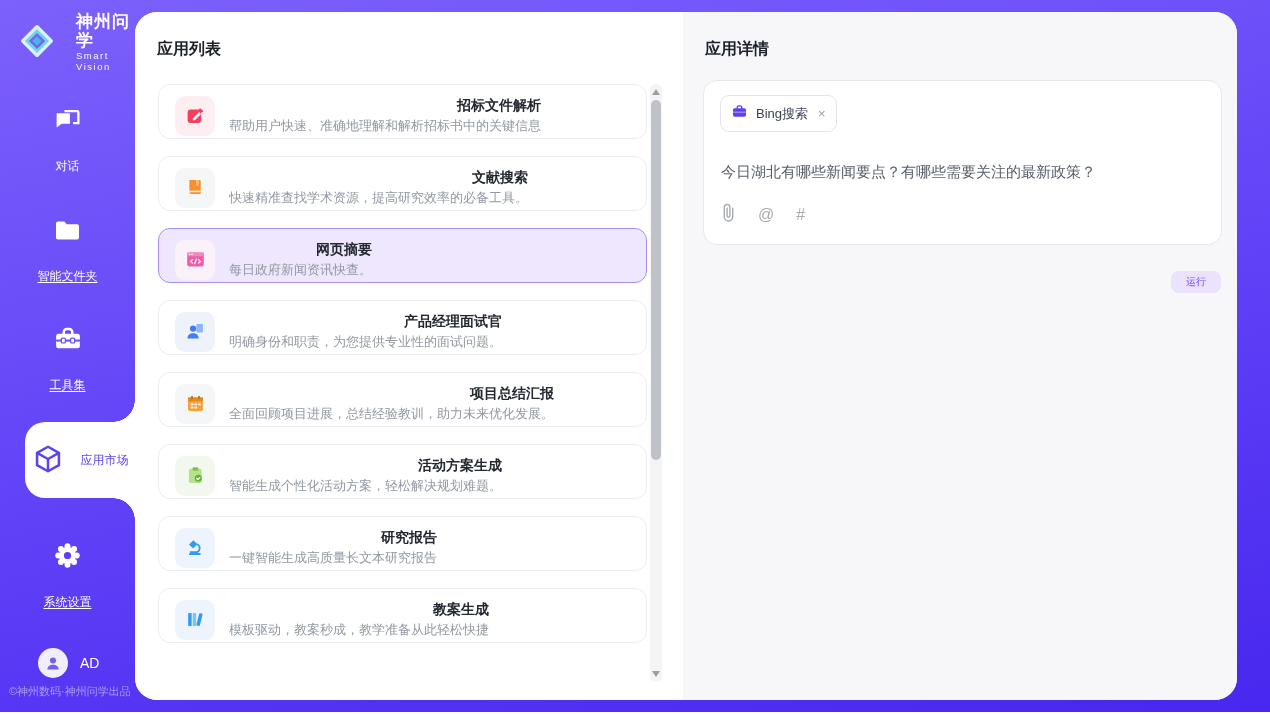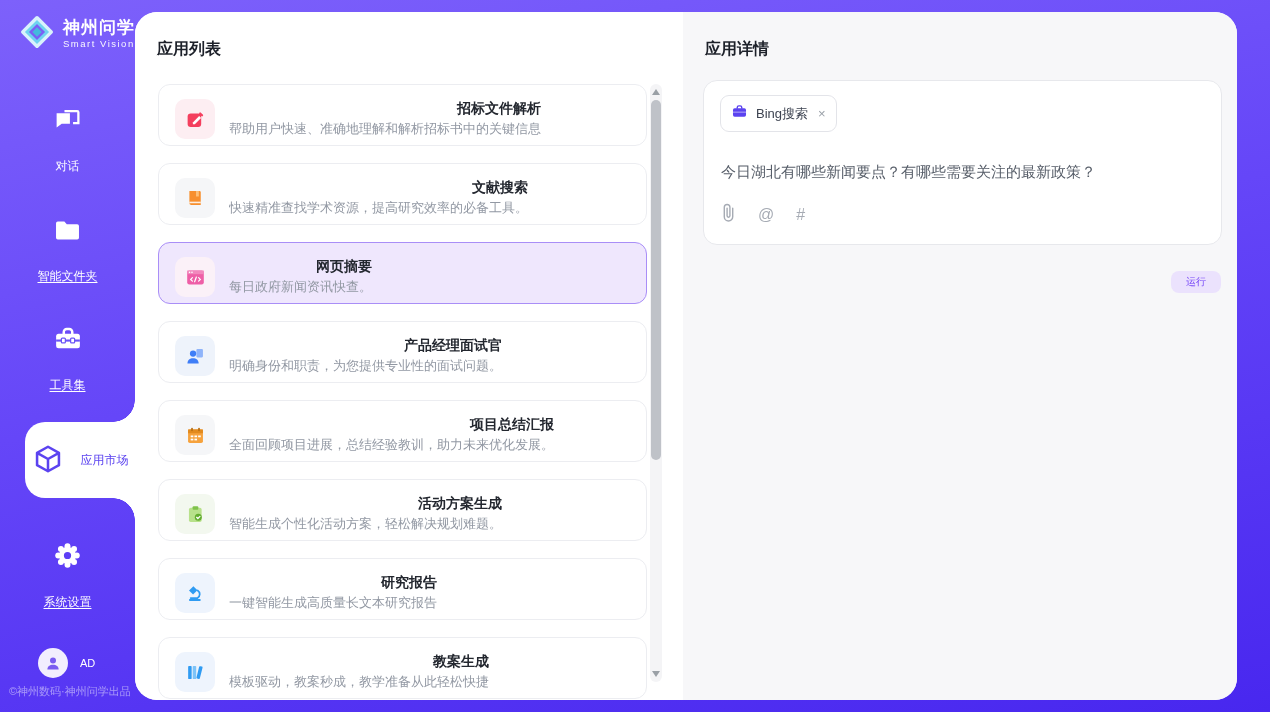--- a/index.html
+++ b/index.html
@@ -3,47 +3,47 @@
 <meta charset="utf-8">
 <style>
   html,body{margin:0;padding:0;}
   .stage{position:relative;width:1270px;height:714px;background:#fff;overflow:hidden;
          font-family:"Liberation Sans","DejaVu Sans",sans-serif;-webkit-font-smoothing:antialiased;}
   .bg{position:absolute;left:0;top:0;right:0;height:712px;
       background:linear-gradient(168deg,#7d61fb 0%,#6546f8 45%,#4827ef 100%);}
 
   
   .sidebar{position:absolute;left:0;top:0;width:135px;height:712px;color:#fff;}
-  .logo{position:absolute;left:18px;top:13px;display:flex;align-items:center;gap:7px;}
+  .logo{position:absolute;left:18px;top:13px;display:flex;align-items:center;gap:20px;}
   .logo-name{font-size:17px;font-weight:bold;letter-spacing:1px;line-height:1.1;}
   .logo-sub{font-size:9.5px;letter-spacing:1.5px;opacity:.95;}
   .nav-item{position:absolute;left:0;width:135px;display:flex;flex-direction:column;align-items:center;gap:20px;
             font-size:12px;color:#fff;cursor:pointer;}
   .nav-item .u{text-decoration:underline;text-underline-offset:2px;}
   
   .side-tab{position:absolute;left:25px;top:422px;width:110px;height:76px;background:#fff;
             border-radius:20px 0 0 20px;display:flex;align-items:center;
             justify-content:center;gap:17px;font-size:12px;color:#5b43f0;cursor:pointer;}
   .side-tab::before{content:"";position:absolute;right:0;top:-22px;width:22px;height:22px;
             background:radial-gradient(circle at 0 0, rgba(0,0,0,0) 21.5px, #fff 22px);}
   .side-tab::after{content:"";position:absolute;right:0;bottom:-22px;width:22px;height:22px;
             background:radial-gradient(circle at 0 100%, rgba(0,0,0,0) 21.5px, #fff 22px);}
   .user-row{position:absolute;left:38px;top:648px;display:flex;align-items:center;gap:12px;}
   .avatar{width:30px;height:30px;border-radius:50%;background:#f2eefe;display:flex;align-items:center;justify-content:center;}
-  .user-name{font-size:11px;color:#fff;}
+  .user-name{font-size:14px;color:#fff;}
   .side-footer{position:absolute;left:9px;top:684px;font-size:11px;color:rgba(255,255,255,.48);white-space:nowrap;}
 
   
   .content-card{position:absolute;left:135px;top:12px;width:1102px;height:688px;background:#fff;
                 border-radius:22px;overflow:hidden;}
   .panel-list{position:absolute;left:0;top:0;width:548px;height:100%;background:#fff;text-align:right;}
   .panel-title{position:absolute;left:22px;top:27px;font-size:16px;font-weight:bold;color:#1d212a;margin:0;}
 
   .cards{position:absolute;left:23px;top:72px;width:489px;}
-  .card{height:62px;margin-bottom:17px;border:1px solid #ecedf1;border-radius:12px;background:#fff;
+  .card{height:55px;margin-bottom:17px;border:1px solid #ecedf1;border-radius:12px;background:#fff;
         display:flex;align-items:center;padding:8px 0 0 16px;box-sizing:border-box;cursor:pointer;}
   .card.selected{background:#efe7fd;border:1.5px solid #a98ef7;}
   .icon-box{width:40px;height:40px;border-radius:10px;flex:0 0 40px;display:flex;align-items:center;
             justify-content:center;margin-right:14px;}
   .card-name{font-size:14px;font-weight:bold;color:#23272f;line-height:1;margin-bottom:6px;}
   .card-desc{font-size:13px;color:#9298a3;line-height:1.2;white-space:nowrap;overflow:hidden;}
 
   
   .sb-track{position:absolute;left:515px;top:72px;width:12px;height:598px;background:#f4f4f6;border-radius:6px;}
   .sb-up,.sb-down{position:absolute;left:2px;width:0;height:0;border-left:4px solid transparent;border-right:4px solid transparent;}

